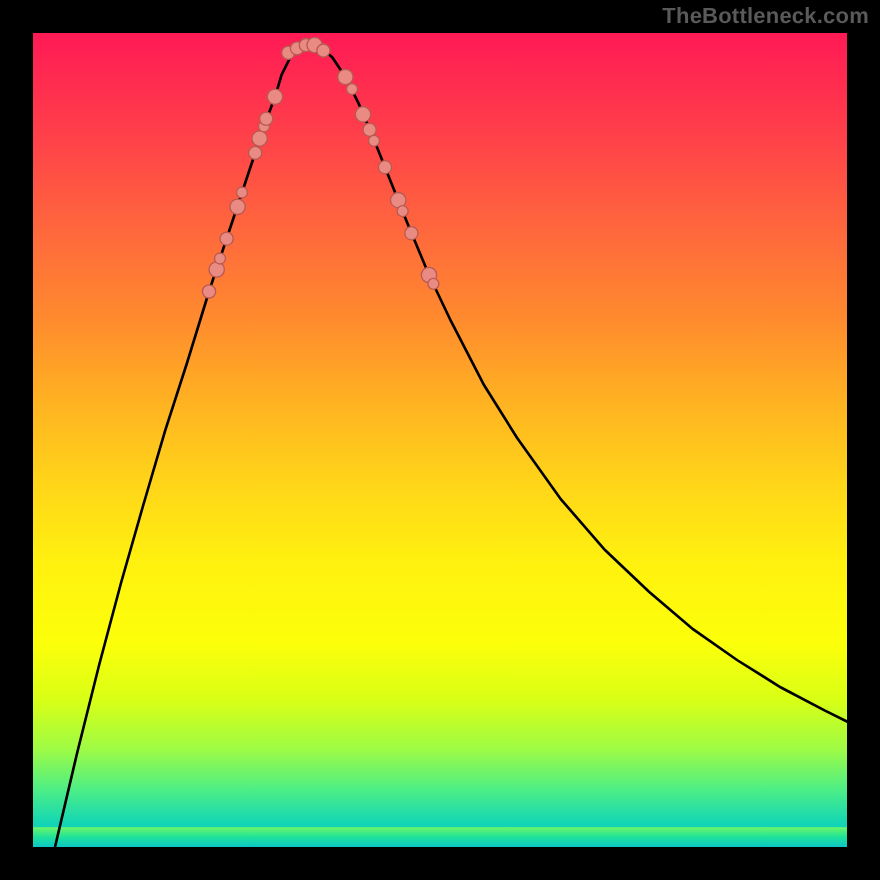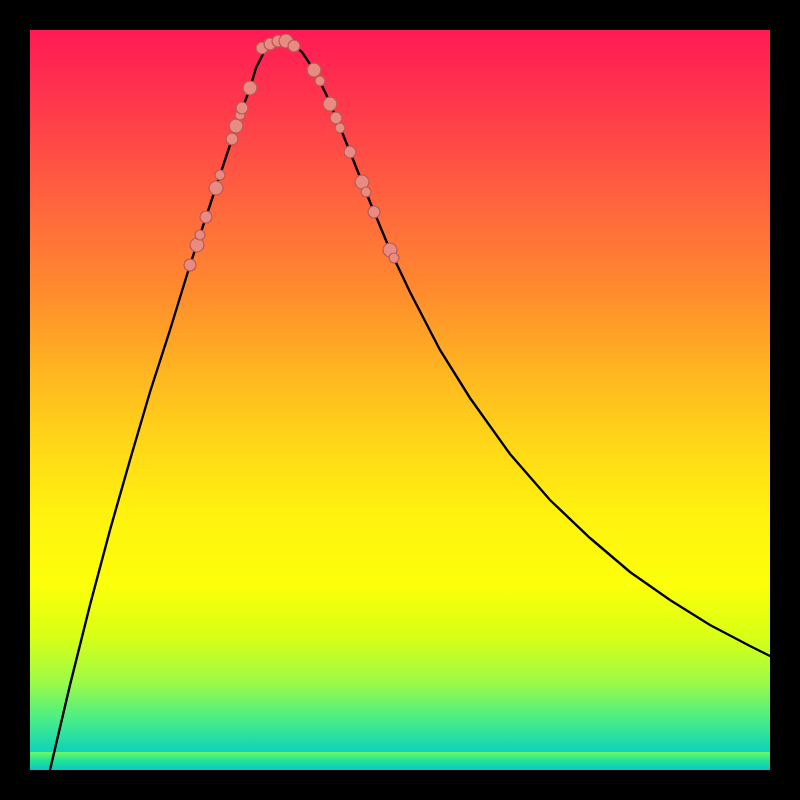--- a/index.html
+++ b/index.html
@@ -64,20 +64,21 @@
   .dot {
     fill: #e98b82;
     stroke: #b85a52;
     stroke-width: 1.2;
   }
 </style>
 </head>
 <body>
 
 <div class="frame">
+  <div class="watermark">TheBottleneck.com</div>
   <div class="plot-area">
     <div class="green-band"></div>
     <svg class="curve" viewBox="0 0 740 740" preserveAspectRatio="none">
       <path id="curve-path" fill="none" stroke="#000" stroke-width="2.4" stroke-linecap="round" d="M20 740 L40 655 L60 575 L80 500 L100 430 L120 362 L140 300 L160 235 L170 205 L180 175 L190 145 L200 115 L210 85 L220 58 L226 38 L234 22 L242 13 L250 10 L260 12 L272 22 L284 40 L296 64 L308 92 L320 122 L340 172 L360 220 L380 262 L410 320 L440 368 L480 424 L520 470 L560 508 L600 542 L640 570 L680 595 L720 616 L740 626"></path>
       <g id="dots">
           <circle cx="160" cy="235" r="6" class="dot"></circle>
           <circle cx="167" cy="215" r="7" class="dot"></circle>
           <circle cx="170" cy="205" r="5" class="dot"></circle>
           <circle cx="176" cy="187" r="6" class="dot"></circle>
           <circle cx="186" cy="158" r="7" class="dot"></circle>

